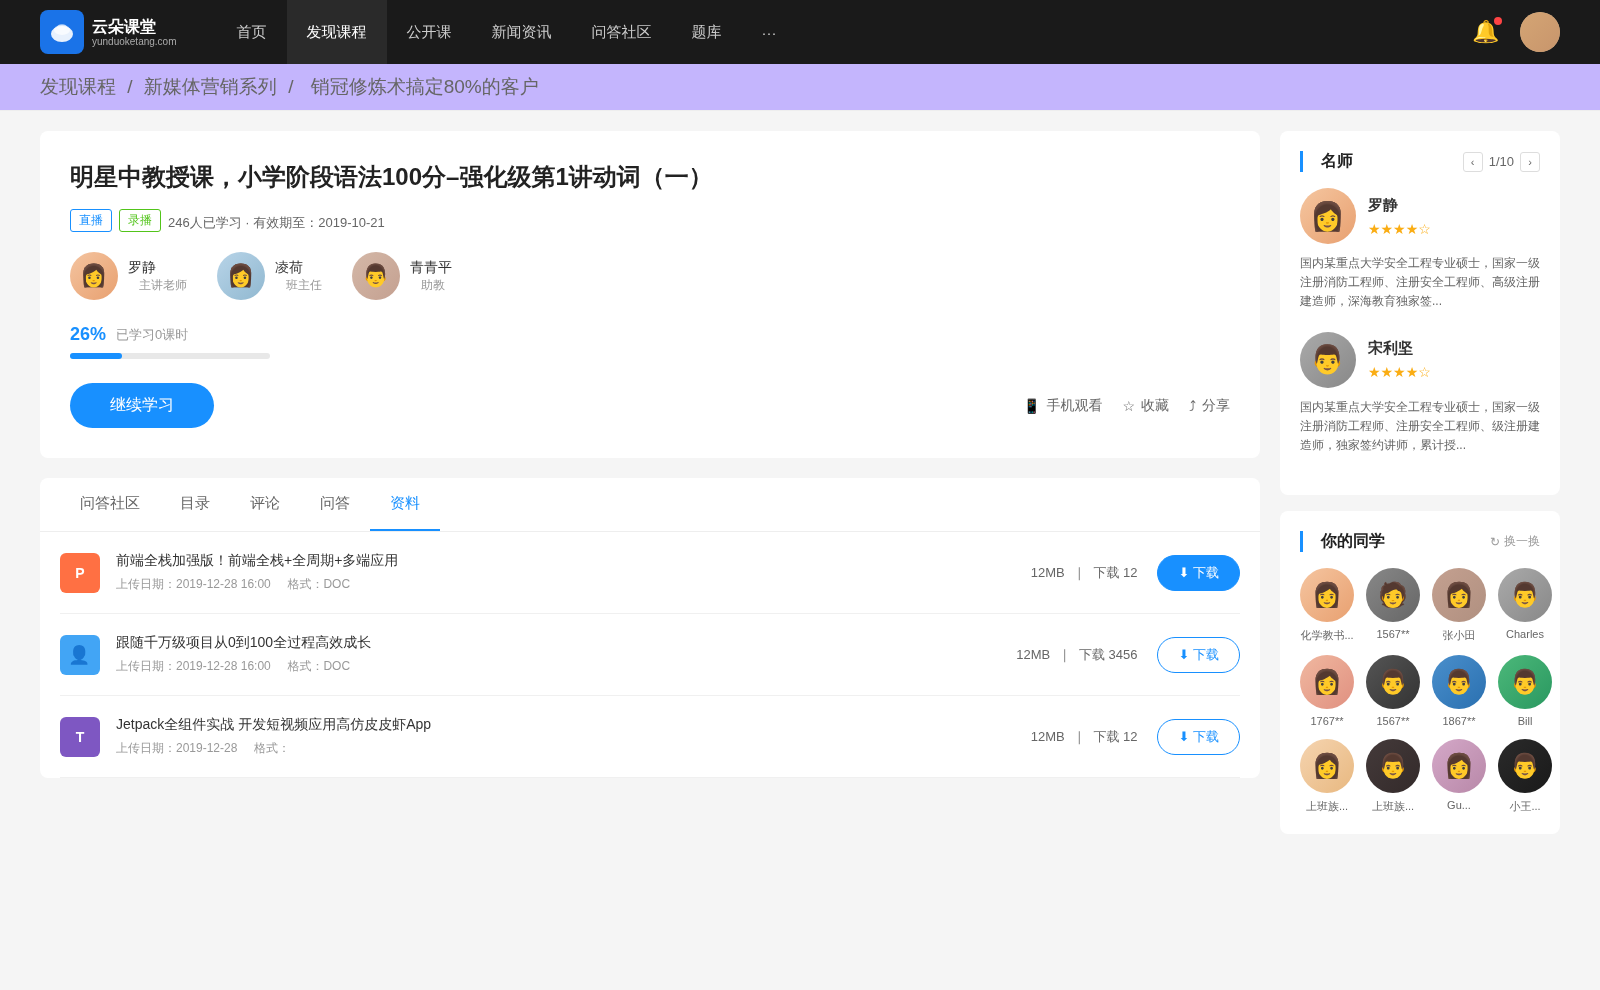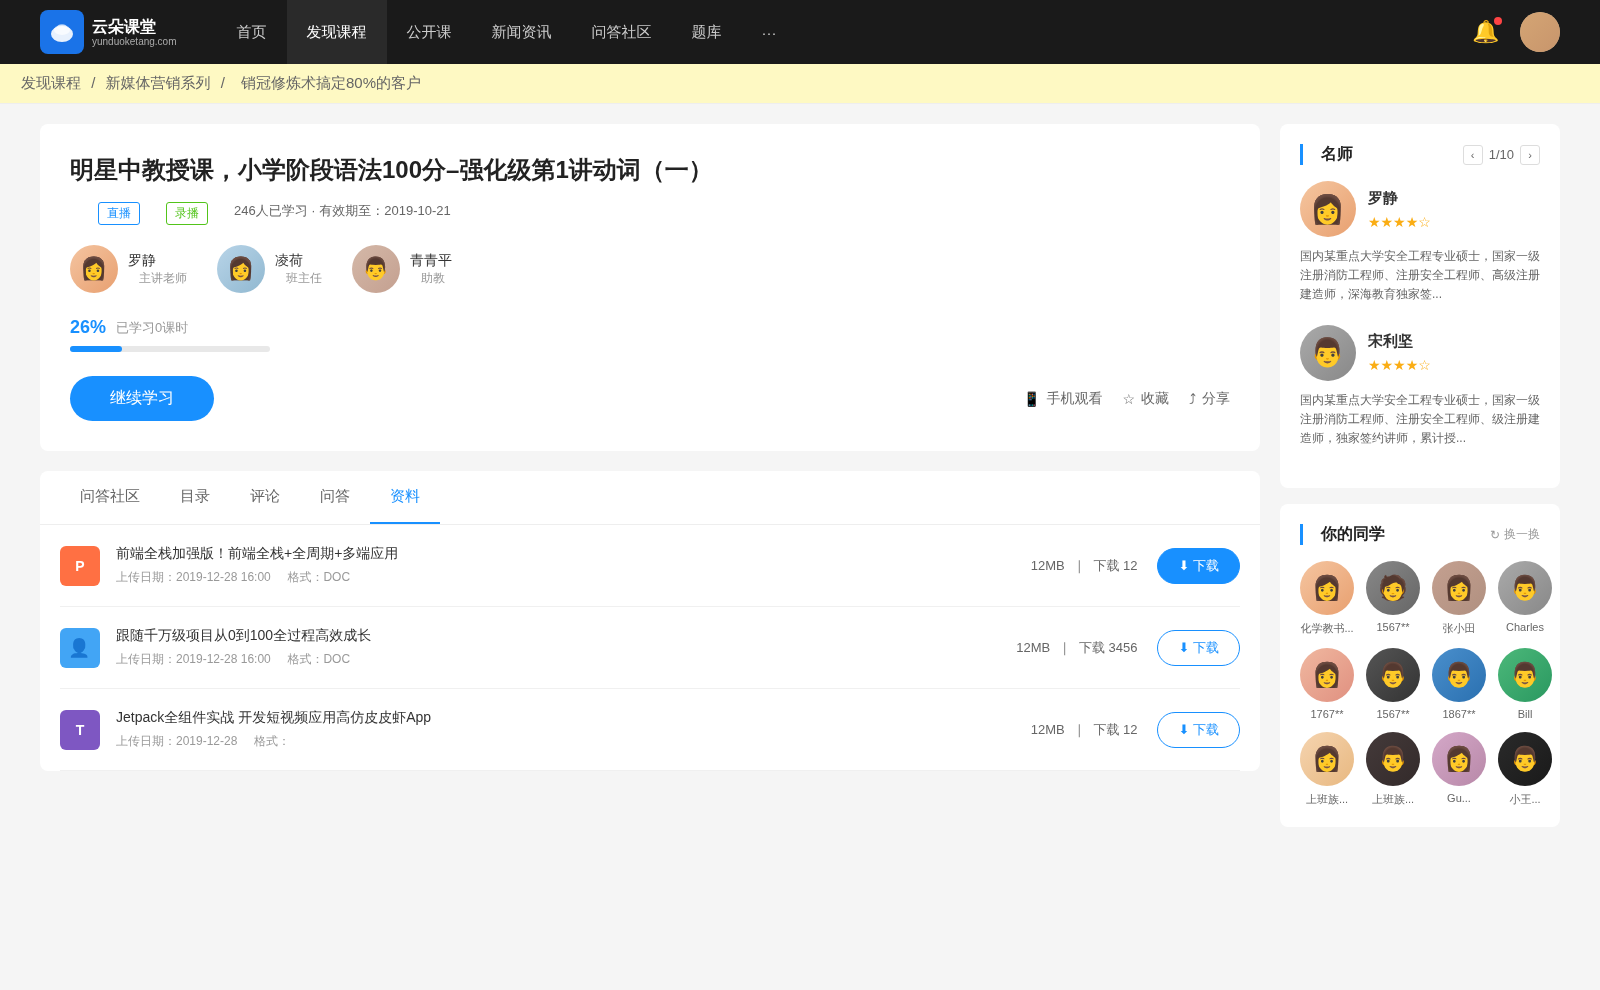--- a/index.html
+++ b/index.html
@@ -14,34 +14,34 @@
     .nav-items { display: flex; align-items: center; gap: 0; flex: 1; }
     .nav-item { color: #ccc; padding: 0 20px; height: 64px; display: flex; align-items: center; cursor: pointer; font-size: 15px; }
     .nav-item.active { background: #2a2a2a; color: white; }
     .nav-right { display: flex; align-items: center; gap: 20px; margin-left: auto; }
     .bell-icon { color: white; font-size: 22px; position: relative; cursor: pointer; }
     .bell-dot { position: absolute; top: -2px; right: -2px; width: 8px; height: 8px; background: #ff4444; border-radius: 50%; }
     .avatar { width: 40px; height: 40px; border-radius: 50%; background: #c8a882; overflow: hidden; display: flex; align-items: center; justify-content: center; }
     .avatar-img { width: 40px; height: 40px; border-radius: 50%; background: linear-gradient(135deg, #d4a574, #c8956c); }
 
     
-    .breadcrumb { background: #fef9c3; padding: 10px 21px; font-size: 15px; color: #666; border-bottom: 1px solid #eee; }
+    .breadcrumb { background: #c4b5fd; padding: 10px 40px; font-size: 19px; color: #666; border-bottom: 1px solid #eee; }
     .breadcrumb a { color: #666; text-decoration: none; }
     .breadcrumb span { margin: 0 6px; }
 
     
     .main-container { display: flex; gap: 20px; padding: 20px 40px; max-width: 1600px; }
 
     
     .content-left { flex: 1; }
 
     
     .course-card { background: white; border-radius: 8px; padding: 30px; margin-bottom: 20px; }
     .course-title { font-size: 24px; font-weight: bold; color: #222; margin-bottom: 16px; }
-    .course-tags { display: flex; align-items: flex-start; gap: 26px; margin-bottom: 20px; margin-left: 28px; }
+    .course-tags { display: flex; align-items: flex-end; gap: 7px; margin-bottom: 20px; }
     .tag { padding: 2px 8px; border-radius: 3px; font-size: 12px; border: 1px solid; }
     .tag-live { color: #1890ff; border-color: #1890ff; }
     .tag-record { color: #52c41a; border-color: #52c41a; }
     .course-meta { color: #666; font-size: 13px; }
     .teachers { display: flex; gap: 30px; margin-bottom: 24px; }
     .teacher { display: flex; align-items: center; gap: 10px; }
     .teacher-avatar { width: 48px; height: 48px; border-radius: 50%; }
     .ta1 { background: linear-gradient(135deg, #f4c4a0, #e8a070); }
     .ta2 { background: linear-gradient(135deg, #b8d4e8, #90b8d0); }
     .ta3 { background: linear-gradient(135deg, #d4b8a8, #c4a090); }

